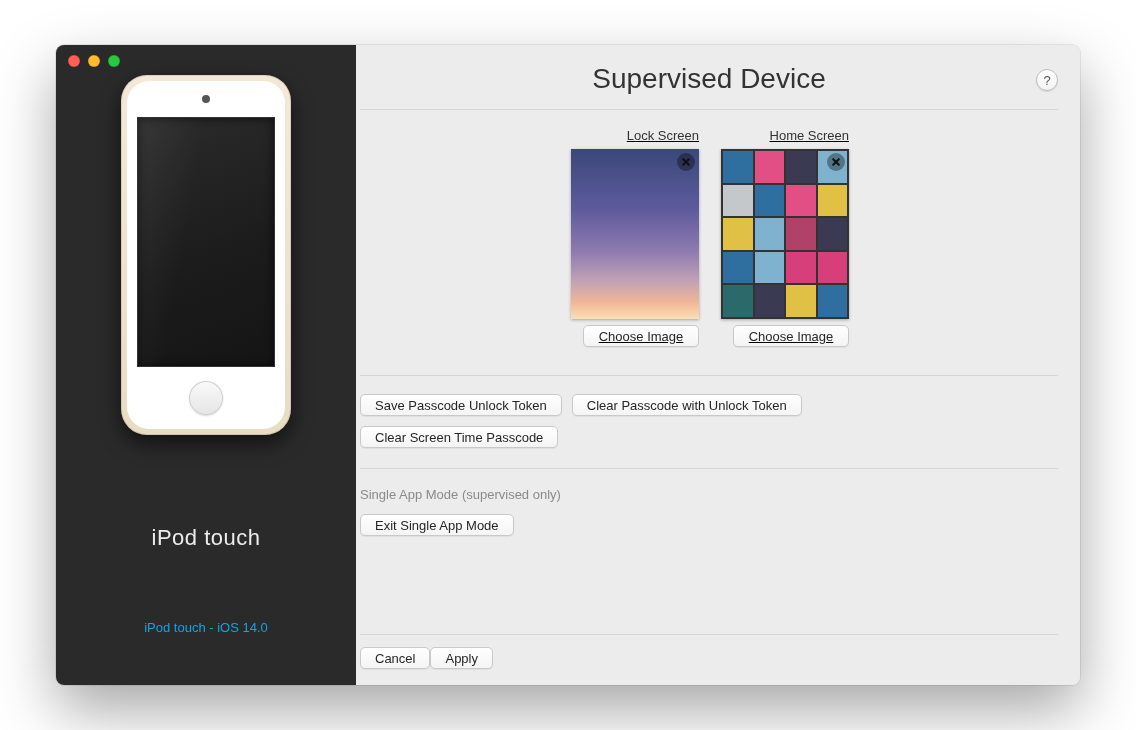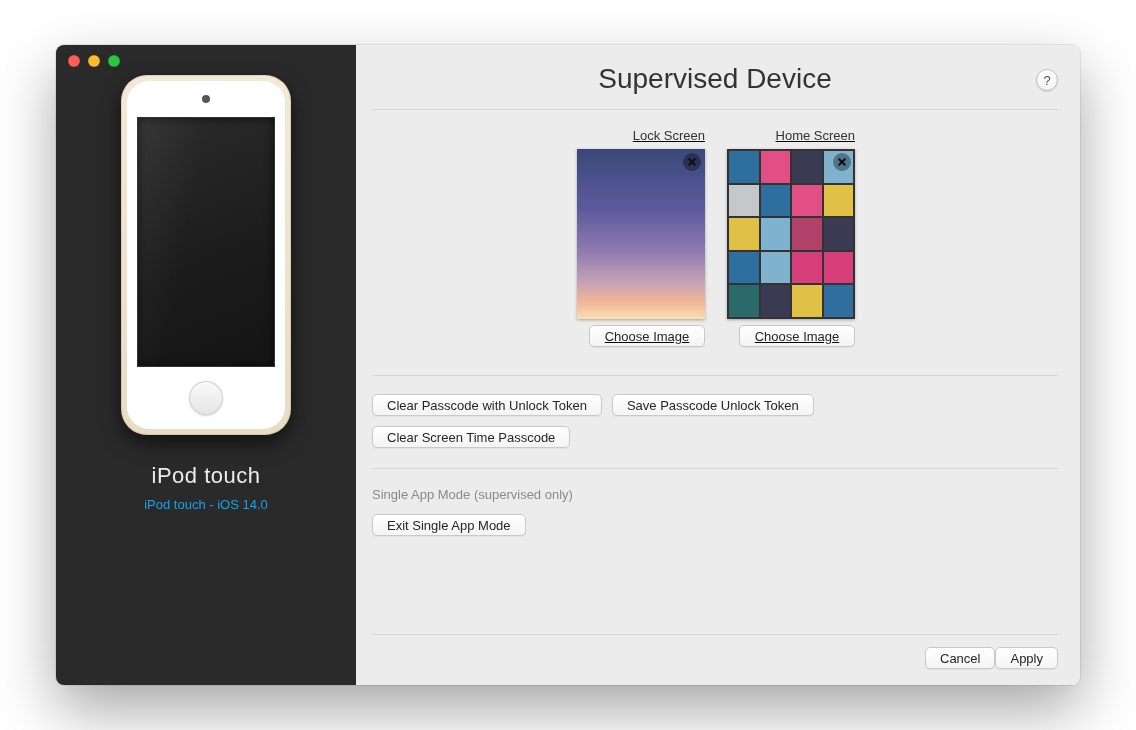--- a/index.html
+++ b/index.html
@@ -37,21 +37,21 @@
   .tl-min   { background: #febc2e; }
   .tl-zoom  { background: #28c840; }
 
   
   .sidebar {
     width: 300px;
     background: #2a2a2a;
     display: flex;
     flex-direction: column;
     align-items: center;
-    justify-content: flex-start;
+    justify-content: space-between;
     padding: 30px 30px 50px 30px;
     color: #eee;
     position: relative;
   }
 
   
   .device {
     width: 170px;
     height: 360px;
     border-radius: 26px;
@@ -103,21 +103,21 @@
     font-weight: 300;
     color: #0ea5e9;
   }
 
   
   .content {
     flex: 1;
     background: #ececec;
     display: flex;
     flex-direction: column;
-    padding: 18px 22px 16px 16px;
+    padding: 18px 22px 16px 4px;
   }
   .header {
     display: flex;
     align-items: center;
     justify-content: center;
     position: relative;
     padding-bottom: 14px;
     border-bottom: 1px solid #d6d6d6;
   }
   .title {
@@ -198,21 +198,21 @@
     color: #8a8a8a;
     margin-bottom: 12px;
   }
   .btn-row { display:flex; gap:10px; flex-wrap:wrap; }
 
   .footer {
     margin-top: auto;
     border-top: 1px solid #d6d6d6;
     padding-top: 12px;
     display:flex;
-    justify-content: flex-end;
+    justify-content: flex-start;
   }
 </style>
 </head>
 <body>
 
 <div class="window">
 
   <div class="traffic">
     <span class="tl-close"></span>
     <span class="tl-min"></span>
@@ -276,22 +276,22 @@
             <div class="tile" style="background: rgb(224, 192, 69);"></div>
             <div class="tile" style="background: rgb(47, 111, 160);"></div>
           </div>
         <div style="height:6px"></div>
         <div class="mac-btn wide">Choose Image</div>
       </div>
     </div>
 
     <div class="section">
       <div class="btn-row">
+        <div class="mac-btn">Save Passcode Unlock Token</div>
         <div class="mac-btn">Clear Passcode with Unlock Token</div>
-        <div class="mac-btn">Save Passcode Unlock Token</div>
       </div>
       <div class="btn-row" style="margin-top:10px">
         <div class="mac-btn">Clear Screen Time Passcode</div>
       </div>
     </div>
 
     <div class="section">
       <div class="section-label">Single App Mode (supervised only)</div>
       <div class="btn-row">
         <div class="mac-btn">Exit Single App Mode</div>

